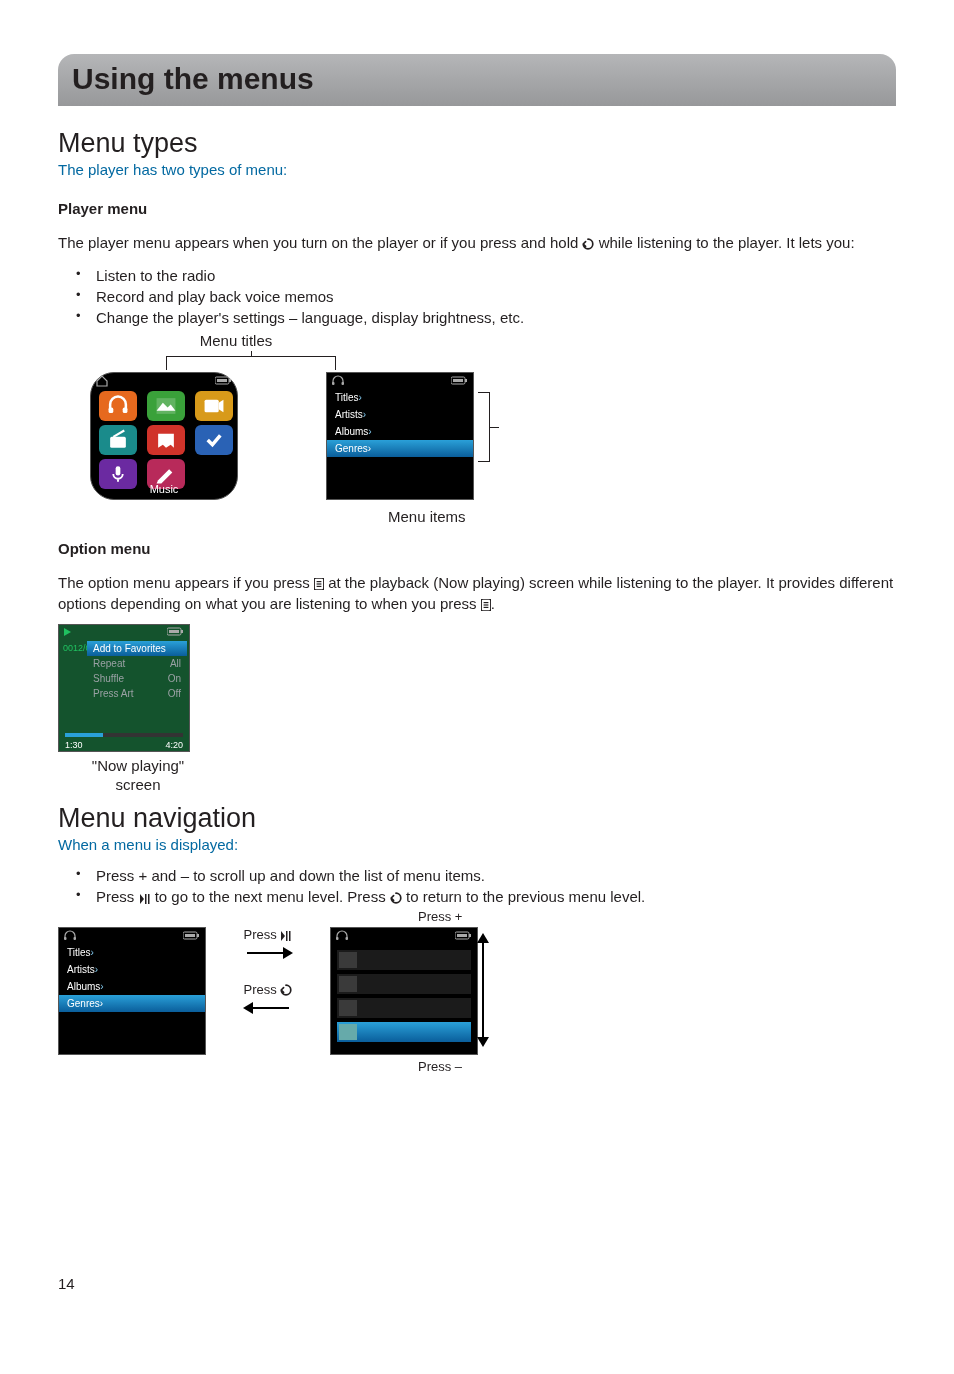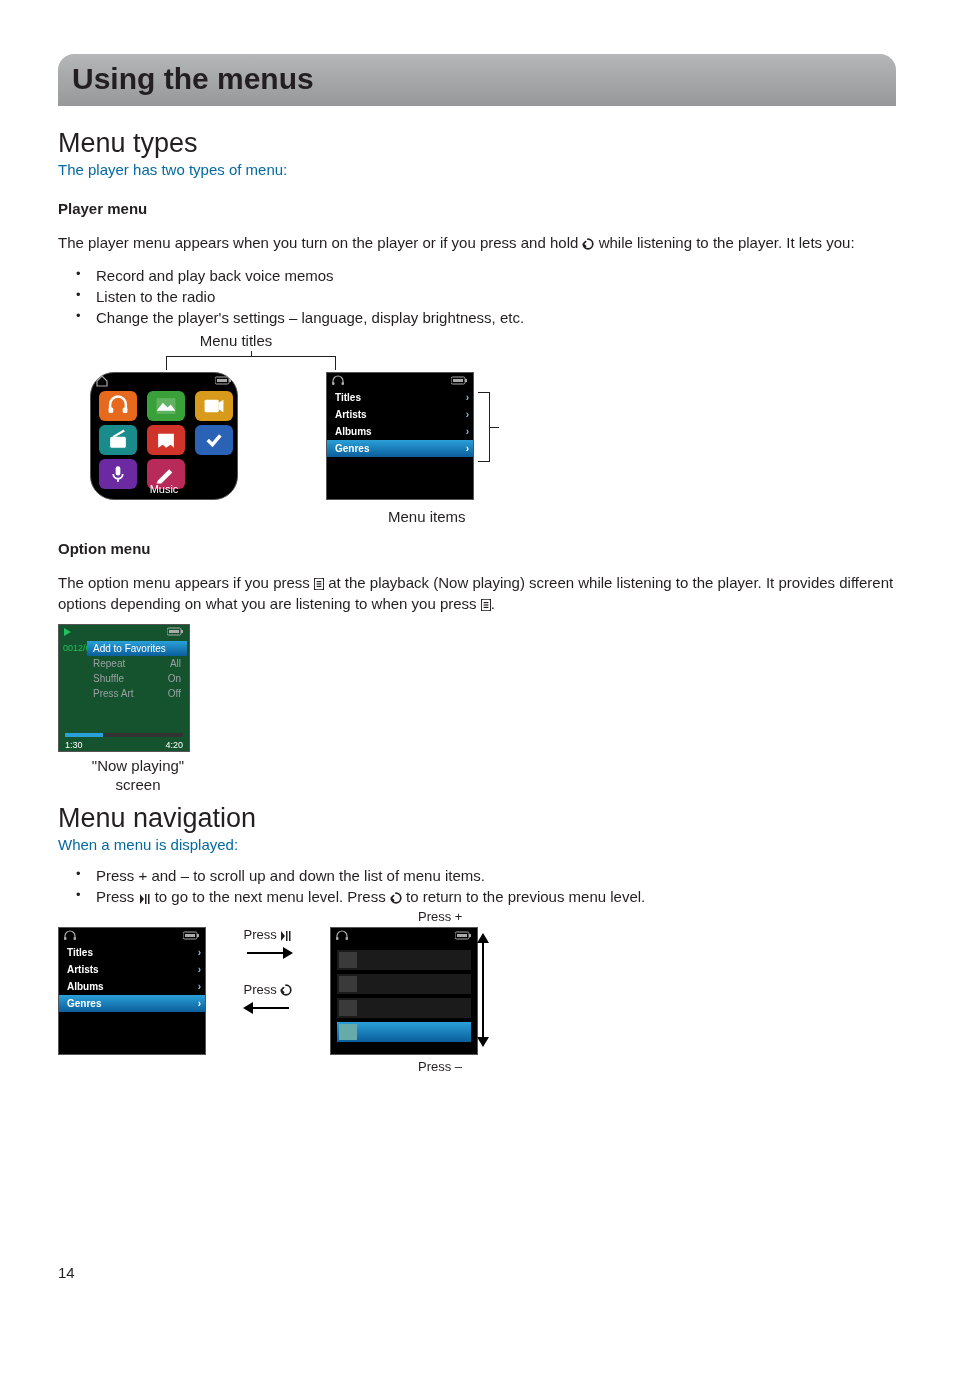--- a/index.html
+++ b/index.html
@@ -112,23 +112,23 @@
     text-align:center; color:#fff; font-size:11px;
   }
 
   
   .list-top {
     height: 16px; display:flex; justify-content:space-between;
     padding: 2px 4px; align-items:center;
   }
   .mrow {
     height: 17px;
-    display:flex; justify-content:space-between; align-items:center;
+    display:flex; justify-content:flex-start; align-items:center;
     padding: 0 4px 0 8px;
-    color:#fff; font-size:10px; font-weight:700;
+    color:#fff; font-size:10px; font-weight:400;
   }
   .mrow.sel { background: linear-gradient(#2aa0d8,#0a5e9b); }
   .mrow .chev { color:#7fc5ea; font-size:10px; }
 
   .bracket-right {
     position:absolute;
     left: 420px; top: 60px;
     width: 12px; height: 70px;
     border: 1px solid #231f20;
     border-left: none;
@@ -217,21 +217,21 @@
     border-bottom:10px solid #000;
   }
   .updown::after{
     content:""; position:absolute; left:-5px; bottom:-2px;
     border-left:6px solid transparent;
     border-right:6px solid transparent;
     border-top:10px solid #000;
   }
 
   .page-num {
-    position:absolute; left:58px; bottom:93px;
+    position:absolute; left:58px; bottom:82px;
     font-size:15px;
   }
 </style>
 </head>
 <body>
 
 <svg width="0" height="0" style="position:absolute">
   <defs>
     <g id="i-back">
         <path d="M5 1 A4 4 0 1 1 1 5 M1 5 l2 -2 M1 5 l2 2" stroke="#231f20" stroke-width="1.4" fill="none" stroke-linecap="round"></path>
@@ -272,22 +272,22 @@
 <p class="subhead">The player has two types of menu:</p>
 
 <p class="bold-h">Player menu</p>
 <p class="body">
   <span>The player menu appears when you turn on the player or if you press and hold </span><svg class="inline-icon" width="12" height="12" viewBox="0 0 10 10">
       <use href="#i-back"></use>
     </svg><span> while listening to the player. It lets you:</span>
 </p>
 
 <ul class="bullets">
+  <li>Listen to the radio</li>
   <li>Record and play back voice memos</li>
-  <li>Listen to the radio</li>
   <li>Change the player's settings – language, display brightness, etc.</li>
 </ul>
 
 <div class="fig-row">
   <div class="menu-titles-label">Menu titles</div>
   <div class="bracket-top"></div>
 
   <div class="screen home">
     <div class="home-top">
       <svg width="14" height="14">

